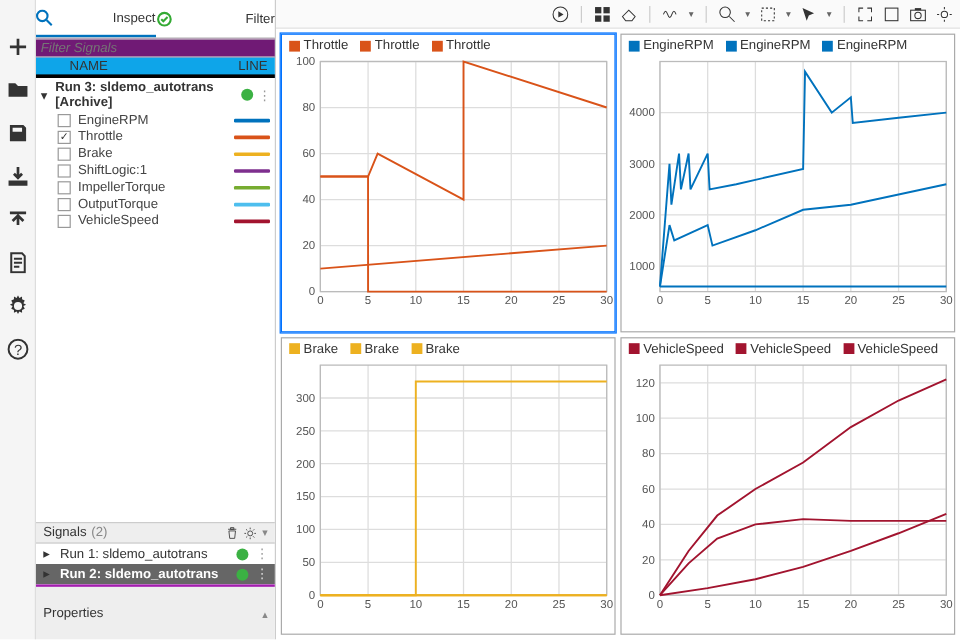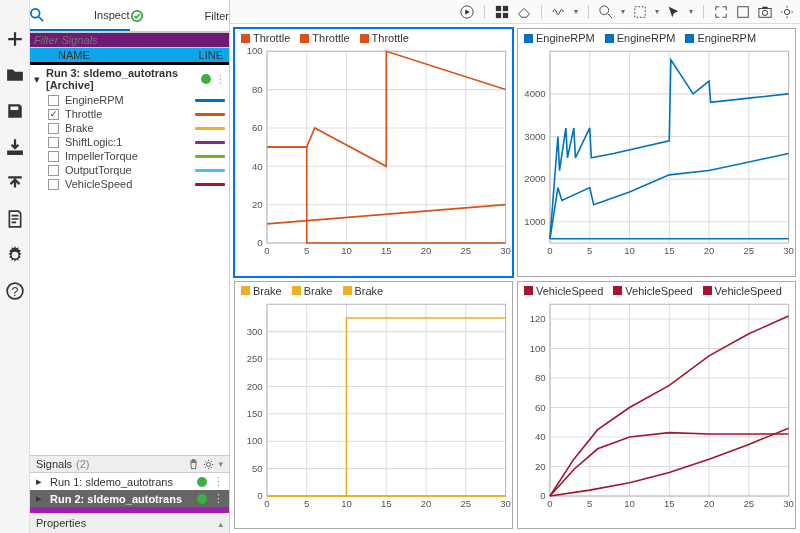--- a/index.html
+++ b/index.html
@@ -30,21 +30,21 @@
 .archead .sp{flex:1}
 .archead svg{width:11px;height:11px;color:#888}
 .arrow{display:flex;align-items:center;padding:2px 6px;gap:6px}
 .arrow.sel{background:#666;color:#fff}
 .arrow.sel .nm{color:#fff}
 .arrow .tri{width:8px}
 .arrow .nm{flex:1}
 .arrow .dot{width:10px;height:10px;border-radius:50%;background:#3bb143}
 .arrow .more{letter-spacing:-1px;color:#999}
 .arrow.sel .more{color:#ddd}
-.prophead{background:#eee;border-top:6px solid #a21caf;padding:4px 6px;display:flex;align-items:flex-end;justify-content:space-between;color:#555}
+.prophead{background:#eee;border-top:2px solid #a21caf;padding:16px 6px;display:flex;align-items:flex-end;justify-content:space-between;color:#555}
 .main{flex:1;display:flex;flex-direction:column}
 .topbar{height:24px;background:#fafafa;border-bottom:1px solid #ddd;display:flex;align-items:center;justify-content:flex-end;padding:0 6px;gap:10px}
 .topbar .grp{display:flex;gap:8px;align-items:center}
 .topbar svg{width:14px;height:14px;color:#666;cursor:pointer}
 .sep{width:1px;height:14px;background:#ccc}
 .plots{flex:1;display:grid;grid-template-columns:1fr 1fr;grid-template-rows:1fr 1fr;gap:4px;padding:4px;background:#fff}
 .plot{border:1px solid #aaa;display:flex;flex-direction:column;position:relative}
 .plot.sel{border:1px solid #0072ff;outline:1px solid #0072ff}
 .legend{display:flex;gap:10px;padding:3px 6px;font-size:10px;color:#555;align-items:center}
 .legend .li{display:flex;align-items:center;gap:3px}

